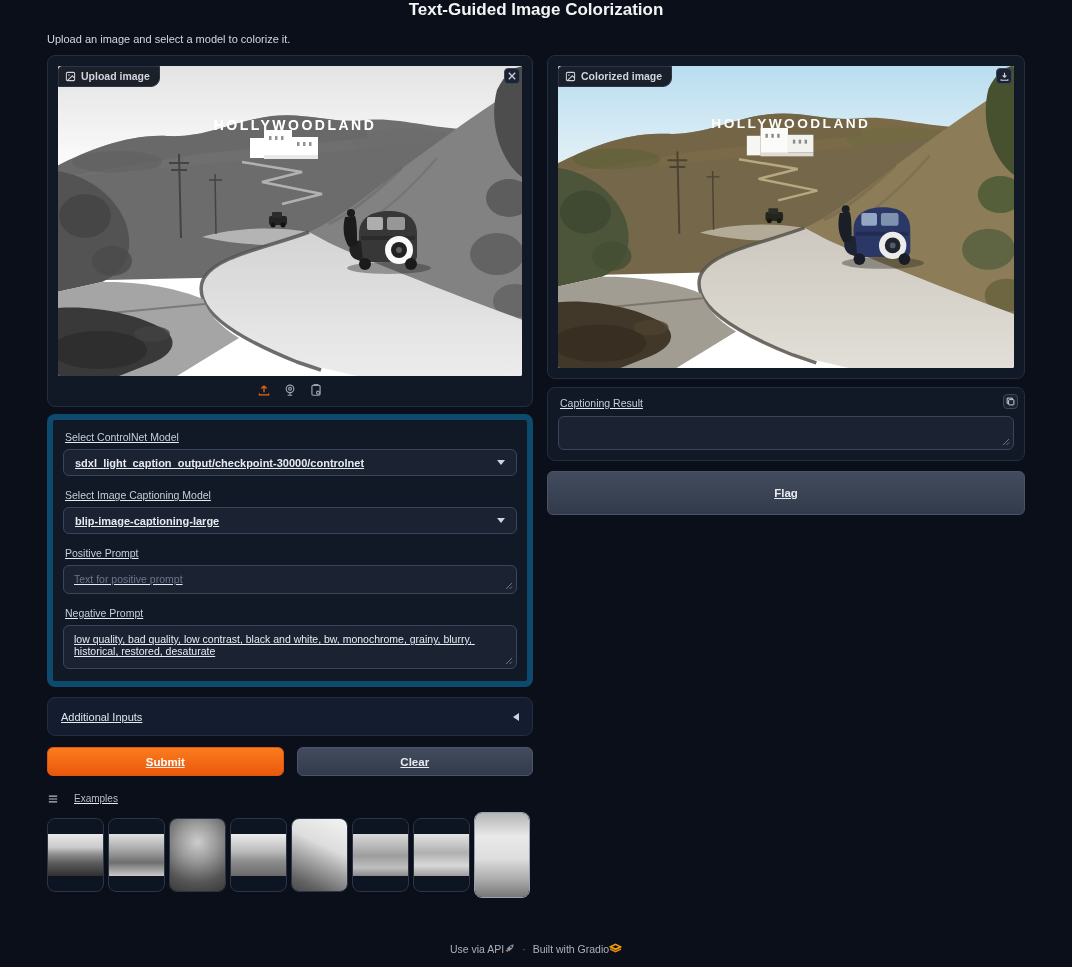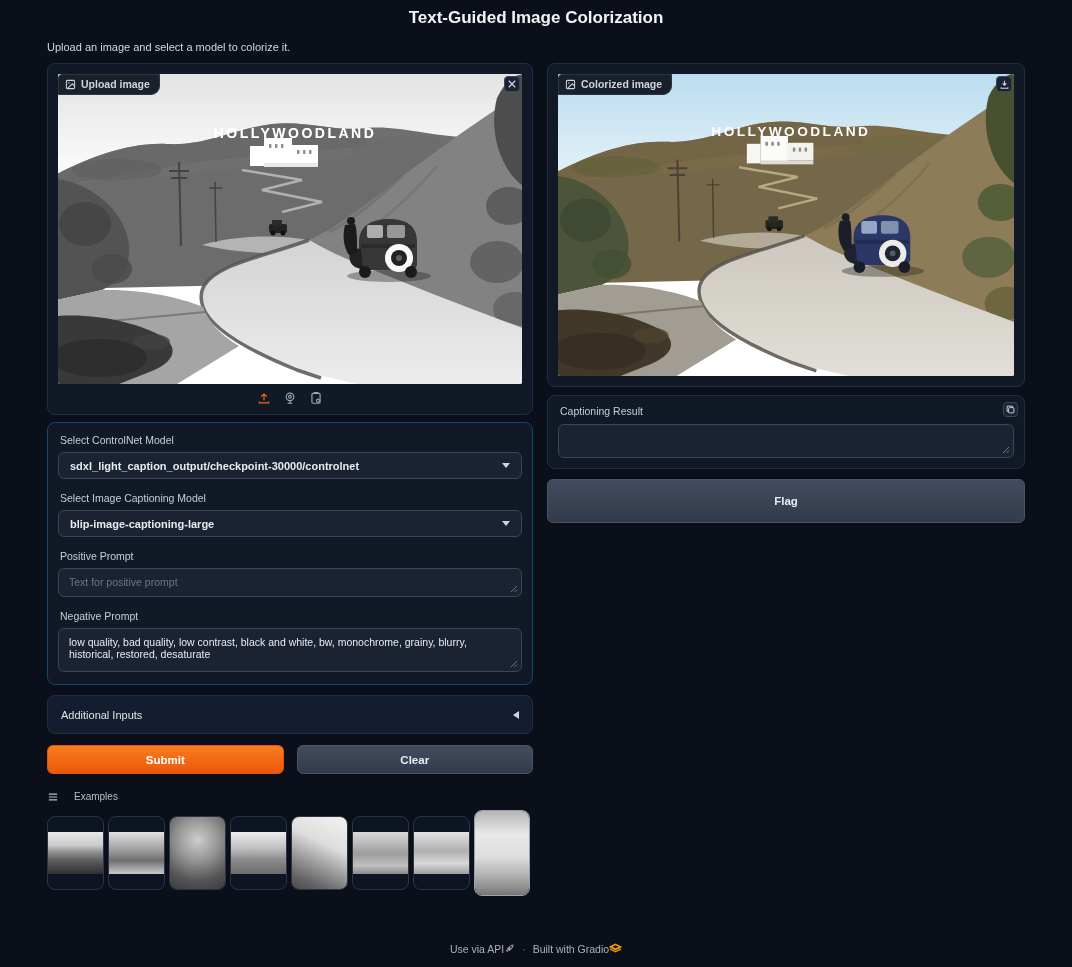--- a/index.html
+++ b/index.html
@@ -3,23 +3,23 @@
 <meta charset="utf-8">
 <title>Text-Guided Image Colorization</title>
 <style>
   * { box-sizing: border-box; margin: 0; padding: 0; }
   html,body { background:#0b0f19; }
   body {
     width:1072px; height:967px; margin:0 auto; overflow:hidden;
     font-family:"Liberation Sans", sans-serif; color:#e7eaf1;
     display:flex; flex-direction:column;
   }
-  .page-title { text-align:center; padding-top:8px; font-size:17px; font-weight:700; color:#f3f4f6; }
+  .page-title { text-align:center; font-size:17px; font-weight:700; color:#f3f4f6; }
   .subtitle { margin:13px 0 0 47px; font-size:11px; color:#d3d7df; }
-  .main { width:978px; margin:10px auto 0; display:flex; gap:14px; align-items:flex-start; }
+  .main { width:978px; margin:10px auto 0; display:flex; gap:14px; align-items:flex-start;text-decoration:underline; }
   .col-left { width:486px; }
   .col-right { width:478px; }
 
   .panel {
     background:#111927; border:1px solid #242e42; border-radius:8px; padding:10px; position:relative;
   }
   .photo { position:relative; width:100%; background:#fff; overflow:hidden; border-radius:2px; }
   .photo.h310 { height:310px; }
   .photo.h302 { height:302px; }
   .photo svg { width:100%; height:100%; display:block; }
@@ -33,21 +33,21 @@
     padding:3px 9px 4px 6px; font-size:10.5px; font-weight:600; color:#cfd4de;
   }
   .corner-btn {
     position:absolute; top:12px; right:12px; z-index:3;
     width:16px; height:16px; display:flex; align-items:center; justify-content:center;
     background:#1b2332; border:1px solid #3c465a; border-radius:4px; cursor:pointer;
   }
   .img-toolbar { display:flex; align-items:center; justify-content:center; gap:12px; padding-top:7px; height:20px; }
   .tool-btn { display:flex; align-items:center; cursor:pointer; }
 
-  .form-panel { margin-top:7px; background:#111927; border:1px solid #0c4a6e; border-radius:8px; padding:11px 10px 10px; }
+  .form-panel { margin-top:7px; background:#111927; border:6px solid #0c4a6e; border-radius:8px; padding:11px 10px 10px; }
   .field-group { margin-bottom:13px; }
   .field-group:last-child { margin-bottom:2px; }
   .field-label { font-size:10.5px; color:#c6ccd8; margin:0 0 6px 2px; }
   .dropdown {
     background:#1b2333; border:1px solid #3b4559; border-radius:6px; height:27px;
     display:flex; align-items:center; justify-content:space-between; padding:12px 11px;
     font-size:11px; font-weight:600; color:#e7eaf1; cursor:pointer;
   }
   .caret { width:0; height:0; border-left:4px solid transparent; border-right:4px solid transparent; border-top:5px solid #cfd4de; }
   .input-wrap { position:relative; background:#1b2333; border:1px solid #3b4559; border-radius:6px; }

